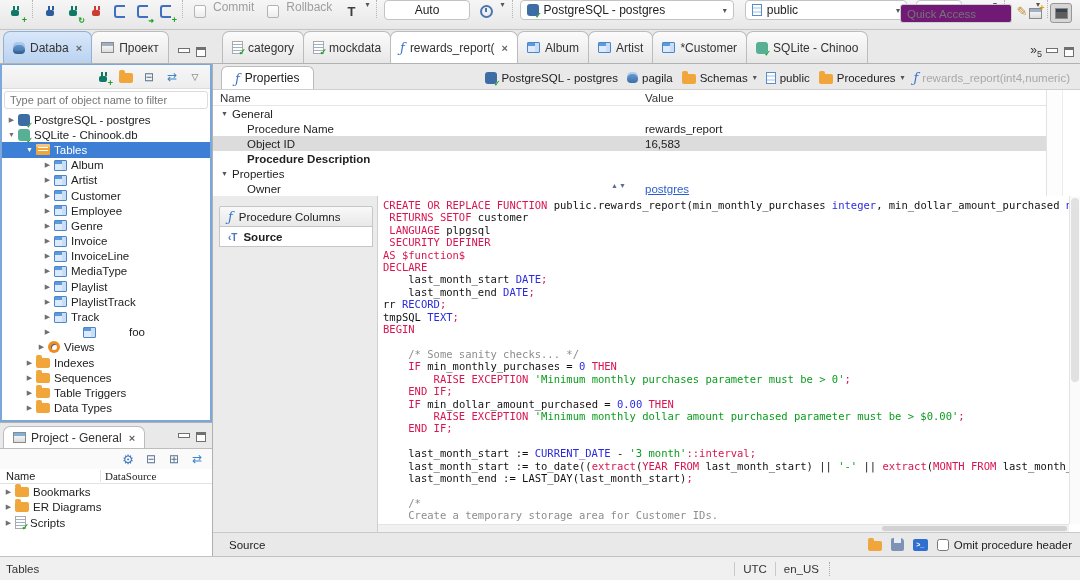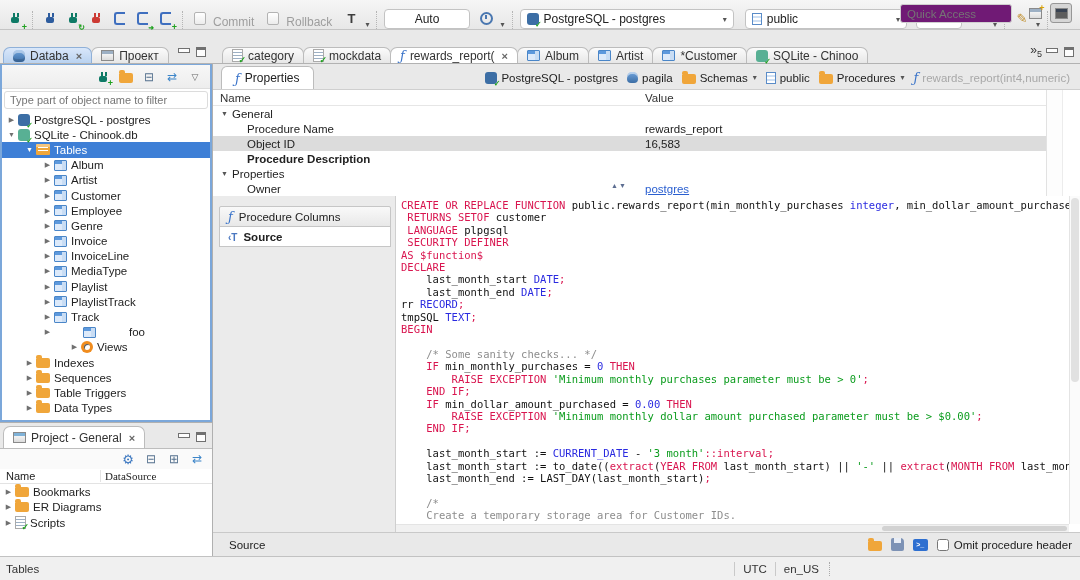--- a/index.html
+++ b/index.html
@@ -1,20 +1,20 @@
 <!DOCTYPE html>
 <html><head>
 <meta charset="utf-8">
 <style>
   * { box-sizing: border-box; margin: 0; padding: 0; }
   html,body { width:1080px; height:580px; overflow:hidden; }
   body { font-family:"Liberation Sans",sans-serif; font-size:12px; color:#222; background:#e9e9e9; position:relative; }
 
   
-  .toolbar { height:30px; display:flex; align-items:flex-end; padding:0 5px; gap:3px;
+  .toolbar { height:30px; display:flex; align-items:flex-start; padding:0 5px; gap:3px;
              background:linear-gradient(#f6f6f6,#e7e7e7); border-bottom:1px solid #c4c4c4; }
   .tsep { width:1px; height:18px; border-left:1px dotted #b5b5b5; margin:0 4px; flex:none; }
   .tbtn { width:20px; height:22px; display:flex; align-items:center; justify-content:center; flex:none; position:relative; }
   .caret { font-size:8px; color:#555; margin-left:1px; }
   .combo { display:flex; align-items:center; gap:5px; background:#fff; border:1px solid #c3c3c3;
            border-radius:4px; height:20px; padding:0 6px; font-size:12px; }
   .combo .caret { margin-left:auto; }
   .tinput { height:20px; border:1px solid #c3c3c3; border-radius:4px; background:#fff; font-size:12px;
             padding:0 5px; font-family:"Liberation Sans",sans-serif; }
   .dimtext { color:#9e9e9e; font-size:12px; }
@@ -66,21 +66,21 @@
   .foldplus { position:relative; }
   .savic { width:13px; height:13px; background:#7d92b5; border-radius:2px 4px 2px 2px; position:relative; }
   .savic::after { content:""; position:absolute; left:3px; top:0; width:7px; height:5px; background:#e8edf5; }
   .consic { width:15px; height:12px; background:#2e6fd0; border-radius:2px; color:#fff; font-size:7px; font-weight:bold;
             display:flex; align-items:center; justify-content:center; }
   .consic::before { content:">_"; }
 
   
   .row2 { height:34px; display:flex; align-items:flex-end; background:#e9e9e9; border-bottom:1px solid #b2b2b2; position:relative; }
   .leftzone { width:212px; display:flex; align-items:flex-end; padding-left:3px; flex:none; }
-  .etab { display:flex; align-items:center; gap:5px; height:16px; padding:0 9px; border:1px solid #bcbcbc;
+  .etab { display:flex; align-items:center; gap:5px; height:32px; padding:0 9px; border:1px solid #bcbcbc;
           border-bottom:none; border-radius:7px 7px 0 0; background:linear-gradient(#fbfbfb,#e7e7e7);
           font-size:12px; color:#333; margin-right:-1px; white-space:nowrap; }
   .etab.active { background:#fff; z-index:2; }
   .etab.blue   { background:linear-gradient(#d9e7fa,#b9d2f0); border-color:#8fb0d8; z-index:2; }
   .eclose { color:#666; font-size:11px; font-weight:bold; margin-left:2px; cursor:pointer; }
   .winbtns { display:flex; gap:8px; align-items:center; margin-left:auto; margin-right:6px; padding-bottom:6px; }
   .tabzone { display:flex; align-items:flex-end; margin-left:10px; flex:1; min-width:0; }
   .overflow5 { font-size:12px; color:#333; padding:0 4px 4px 6px; white-space:nowrap; }
   .overflow5 sub { font-size:9px; }
   .qa { position:absolute; top:-26px; right:68px; width:112px; height:19px; border:1px solid #cfcfcf; border-radius:3px;
@@ -142,21 +142,21 @@
   .grow.hl { background:#dcdcdc; }
   .gname { width:428px; display:flex; align-items:center; padding-left:8px; }
   .gname .garr { font-size:7px; color:#555; width:11px; }
   .gname.ind { padding-left:34px; }
   .gname.b { font-weight:bold; }
   .gval { flex:1; padding-left:4px; }
   .gval a { color:#2a5fd0; }
   .grid-scroll { position:absolute; right:0; top:0; bottom:0; width:34px; background:#fdfdfd; border-left:1px solid #e2e2e2; box-shadow:inset -17px 0 0 #fff, inset -18px 0 0 #ececec; }
 
   .editor-body { flex:1; display:flex; background:#ebebeb; position:relative; min-height:0; }
-  .subcol { width:182px; flex:none; padding-top:10px; }
+  .subcol { width:164px; flex:none; padding-top:10px; }
   .stab { height:21px; display:flex; align-items:center; gap:6px; padding:0 8px; margin:0 4px -1px 6px;
           border:1px solid #c6c6c6; background:linear-gradient(#f9f9f9,#e8e8e8); font-size:11.5px; border-radius:2px 2px 0 0; }
   .stab.active { background:#fff; font-weight:bold; border-radius:0; }
   .isrc::before { content:"‹T"; color:#4a77c0; font-size:10px; font-weight:bold; }
 
   .codewrap { flex:1; min-width:0; background:#fff; border-left:1px solid #cfcfcf; position:relative; overflow:hidden; }
   .code { font-family:"DejaVu Sans Mono",monospace; font-size:10.5px; line-height:12.4px; white-space:pre; padding:3px 0 0 5px; }
   .tk-k { color:#d9154f; } .tk-t { color:#2a2ae0; } .tk-s { color:#0b9c1d; } .tk-c { color:#8d8d8d; } .tk-p { color:#111; }
   .vscroll { position:absolute; right:0; top:0; bottom:8px; width:11px; background:#fbfbfb; border-left:1px solid #e4e4e4; }
   .vthumb { margin:2px 1px; height:56%; background:#e1e1e1; border-radius:5px; }
@@ -442,21 +442,21 @@
             <span class="tico itable"></span>
             <span class="tlabel">Track</span>
           </div>
 
           <div class="trow" style="padding-left: 40px; gap: 29px;">
             <span class="arr">▶</span>
             <span class="tico itable"></span>
             <span class="tlabel">foo</span>
           </div>
 
-          <div class="trow" style="padding-left: 34px; margin-left: 33px;">
+          <div class="trow" style="padding-left: 34px;">
             <span class="arr">▶</span>
             <span class="tico ieye"></span>
             <span class="tlabel">Views</span>
           </div>
 
           <div class="trow" style="padding-left: 22px;">
             <span class="arr">▶</span>
             <span class="tico ifold"></span>
             <span class="tlabel">Indexes</span>
           </div>

